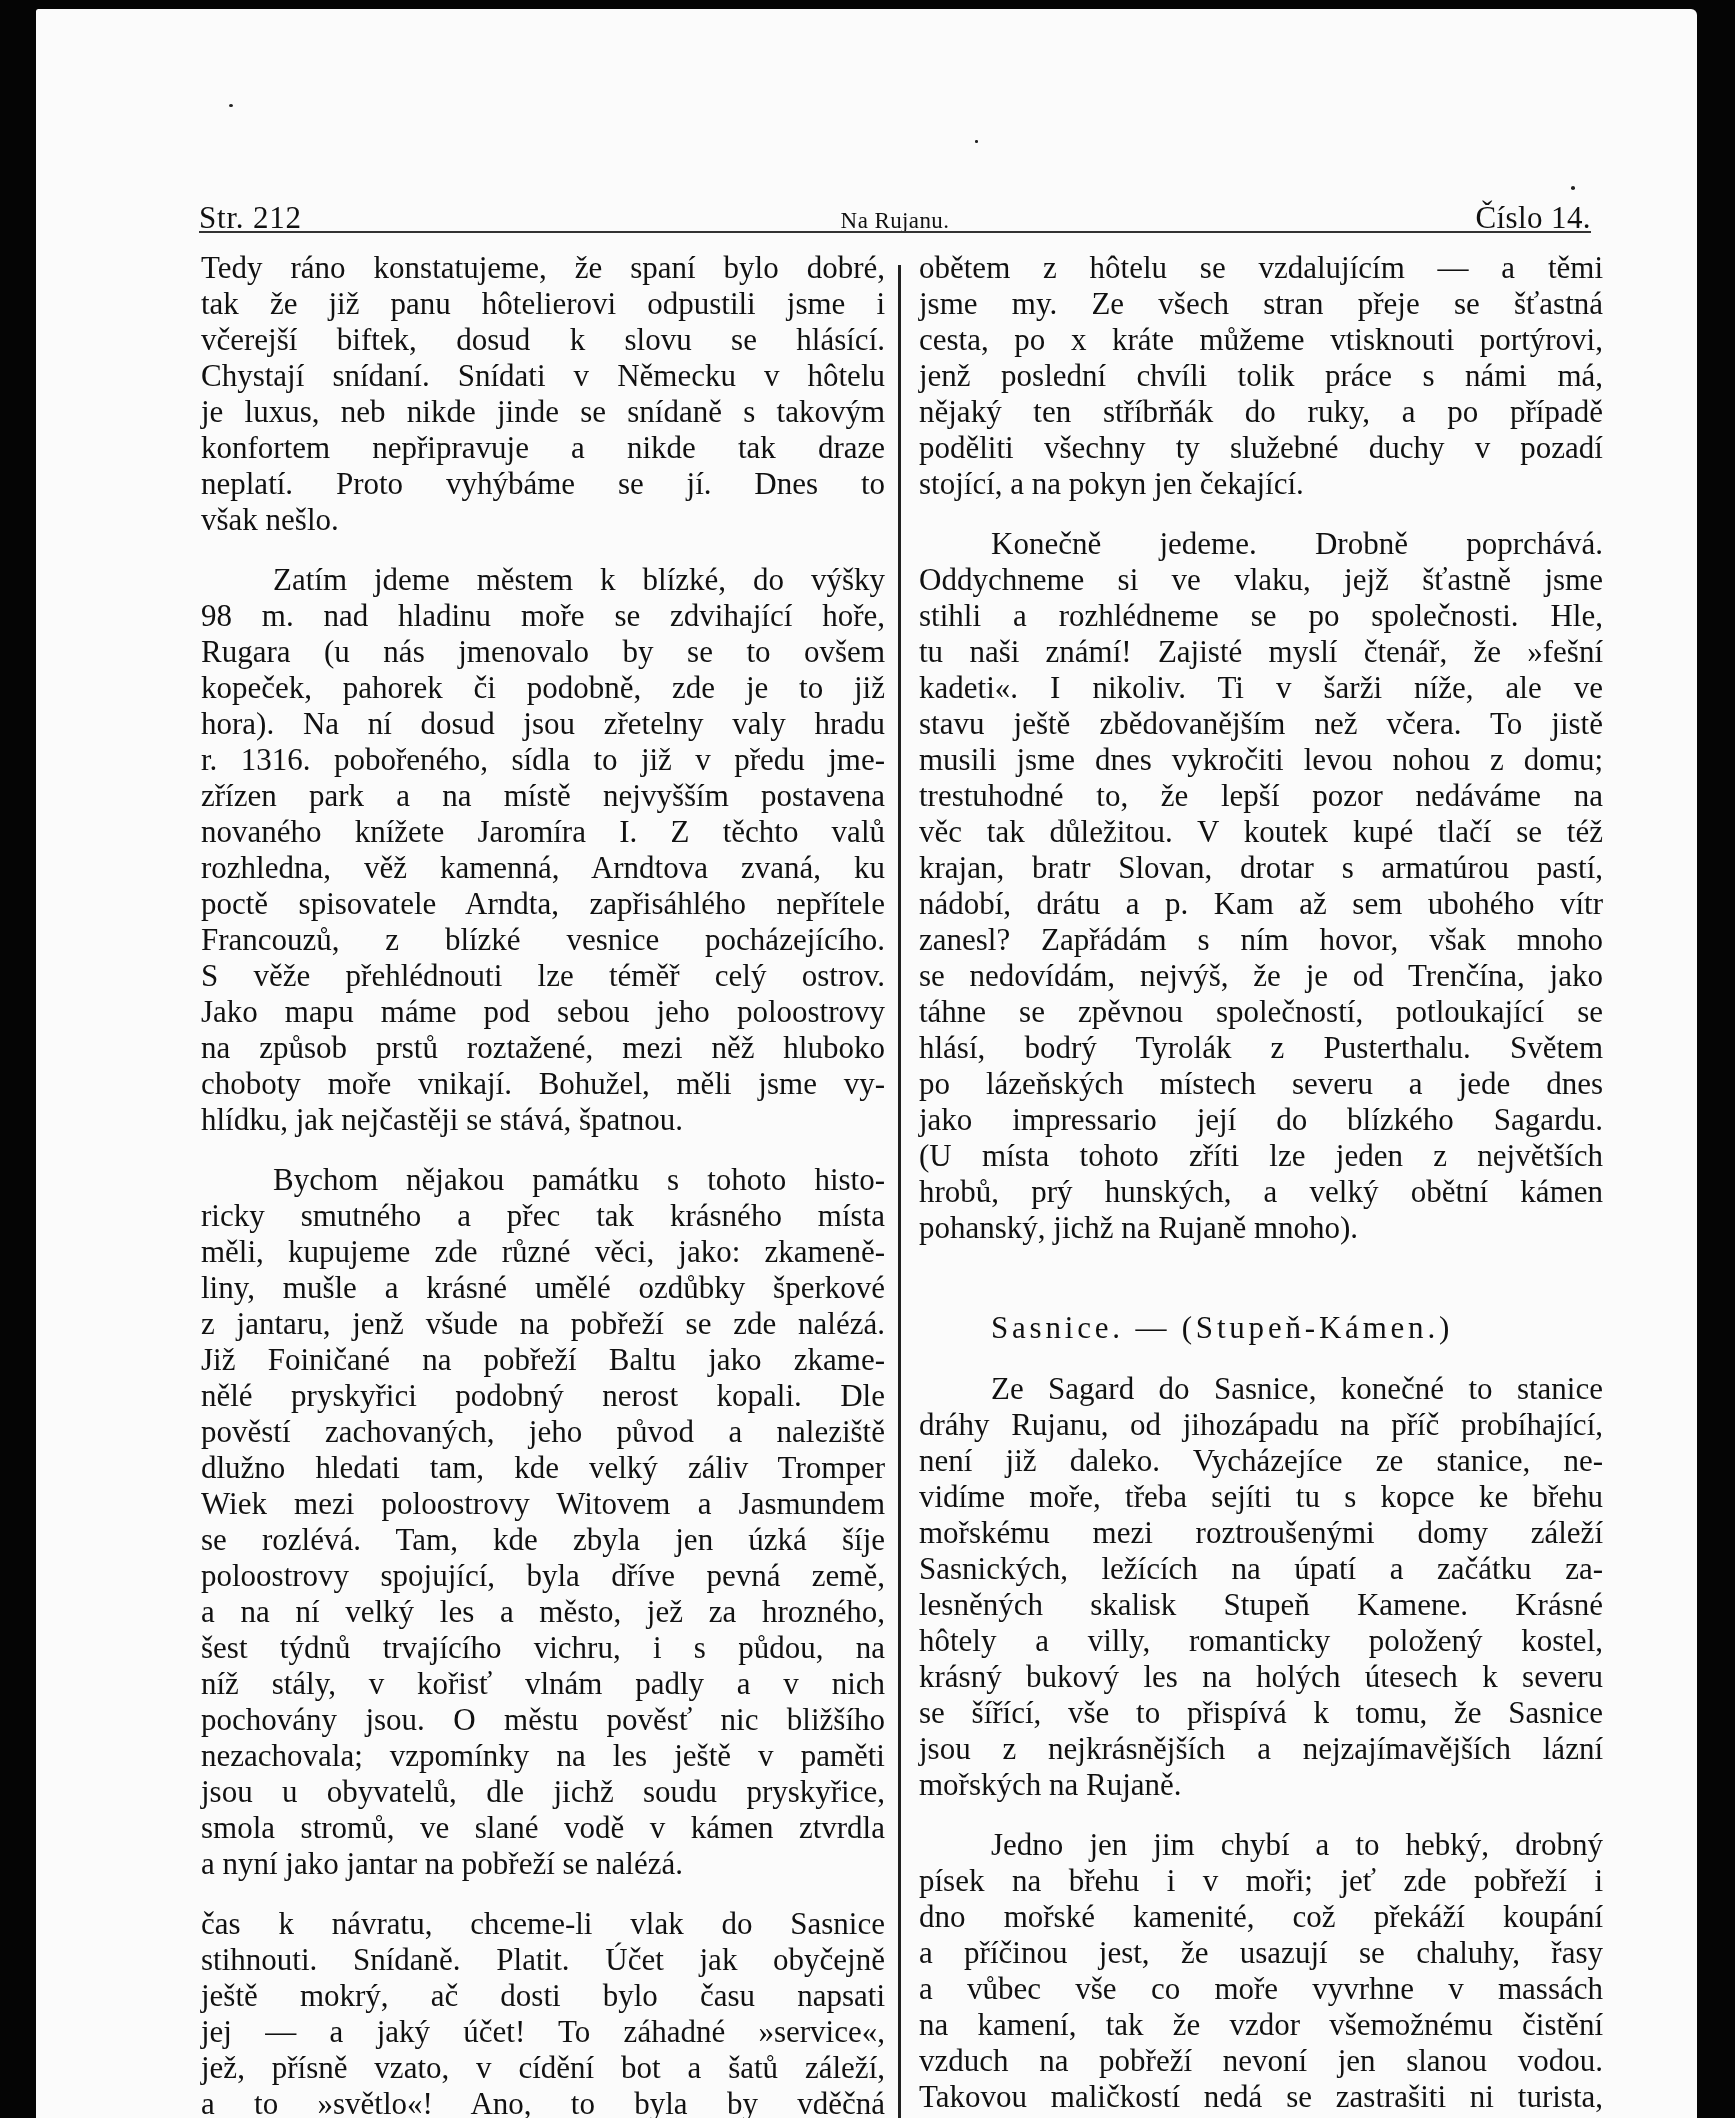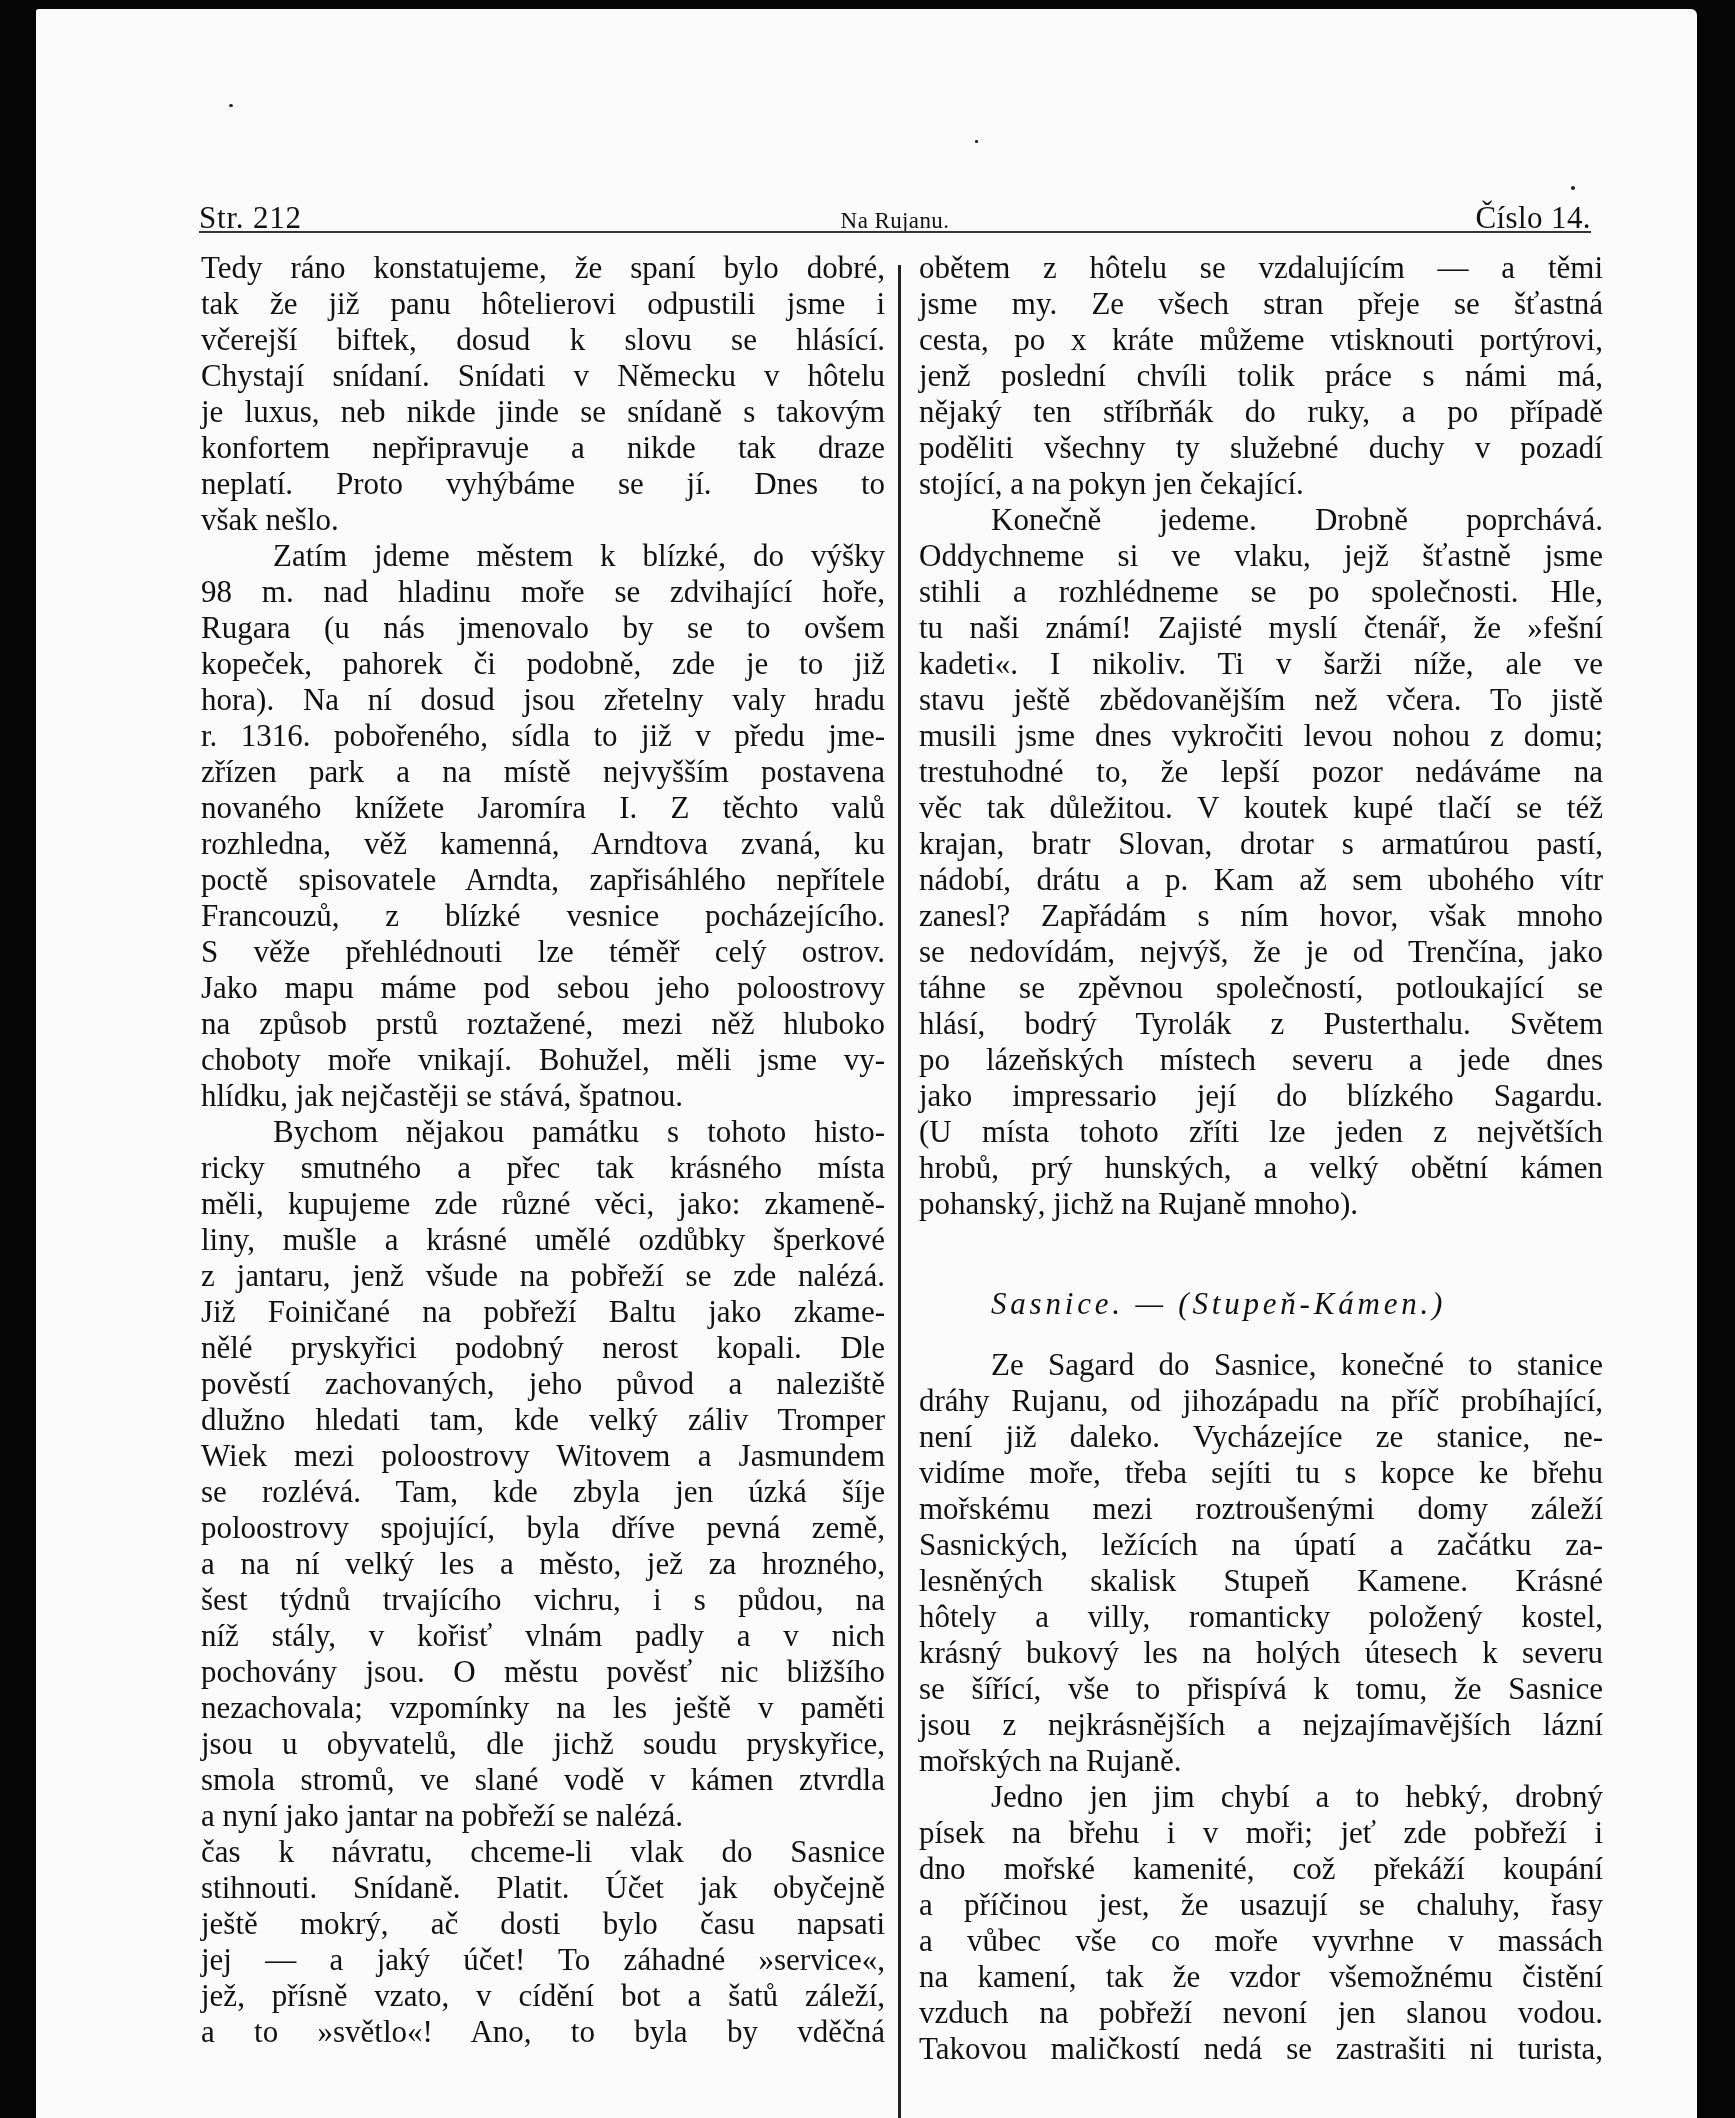--- a/index.html
+++ b/index.html
@@ -44,36 +44,35 @@
     top: 250px;
     width: 684px;
     font-size: 31px;
     line-height: 36px;
     text-align: justify;
     hyphens: manual;
   }
   .col-left { left: 201px; }
   .col-right { left: 919px; }
   .col p { margin: 0; text-indent: 0; }
-  .col p.gap { margin-top: 0; }
+  .col p.gap { margin-top: 24px; }
   .col .line {
     display: block;
     text-align: justify;
     text-align-last: justify;
     white-space: nowrap;
   }
   .col .line.last { text-align-last: left; }
   .col .line.indent { padding-left: 72px; }
   .section-title {
     margin: 64px 0 25.4px 0;
     padding-left: 72px;
     font-size: 31px;
     letter-spacing: 3.8px;
     white-space: nowrap;
-    font-style: italic;
   }
   .divider {
     position: absolute;
     left: 898px; top: 265px;
     width: 2.5px; height: 1996px;
     background: #222;
   }
   .speck { position: absolute; background: #222; border-radius: 50%; }
 </style>
 </head>

